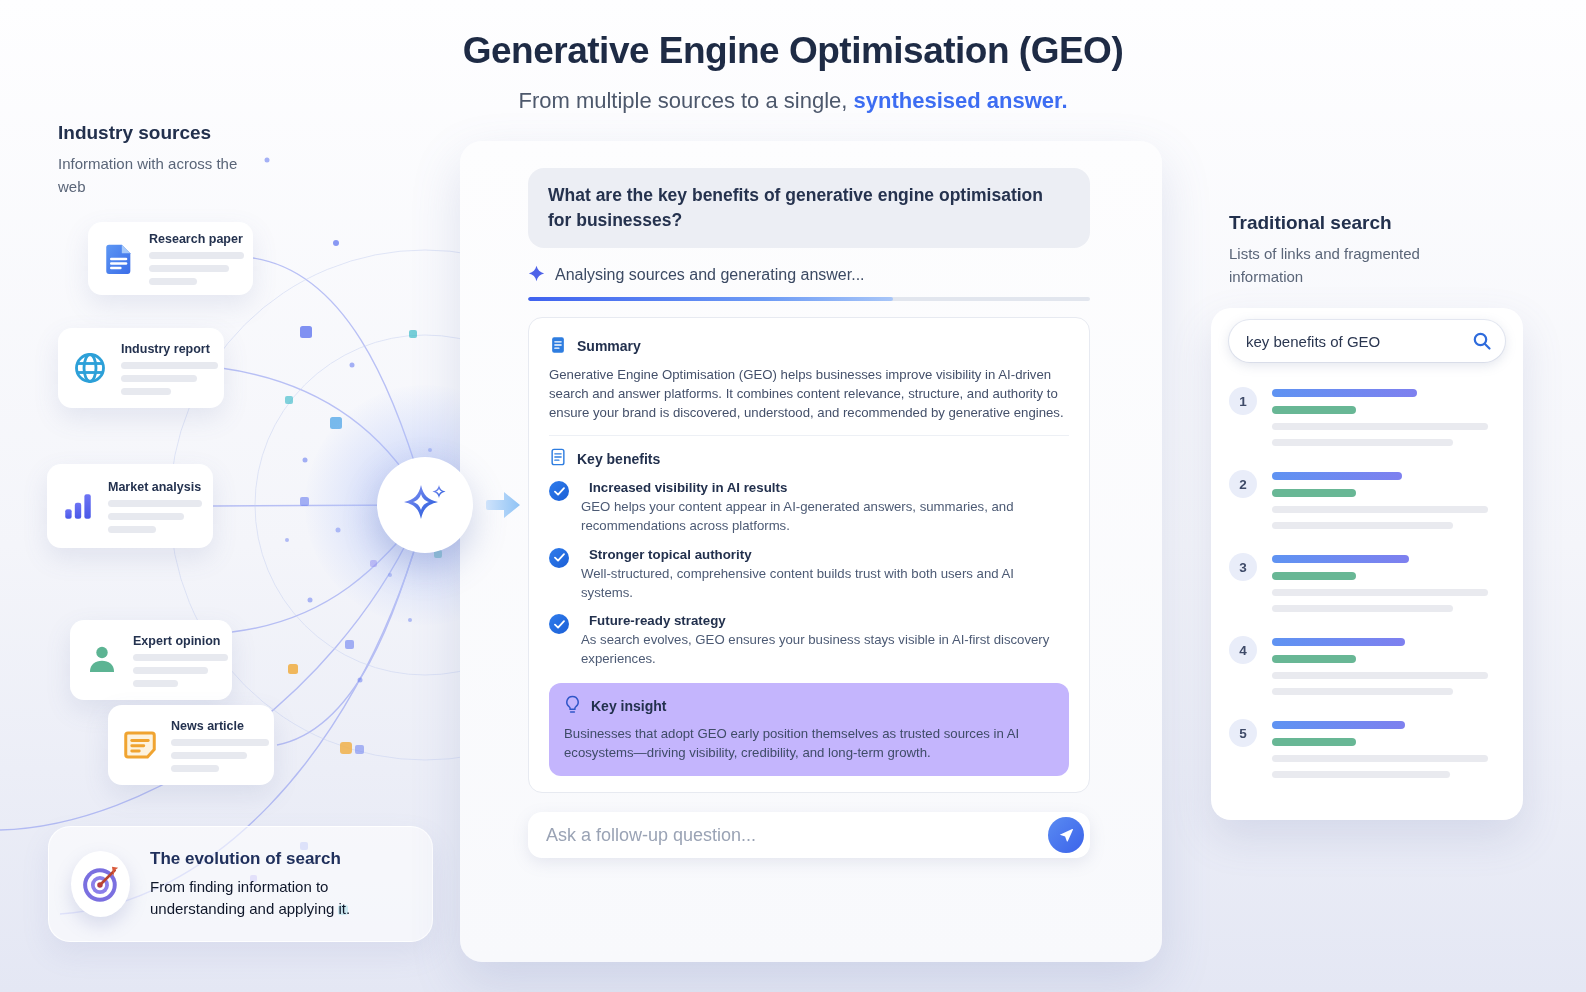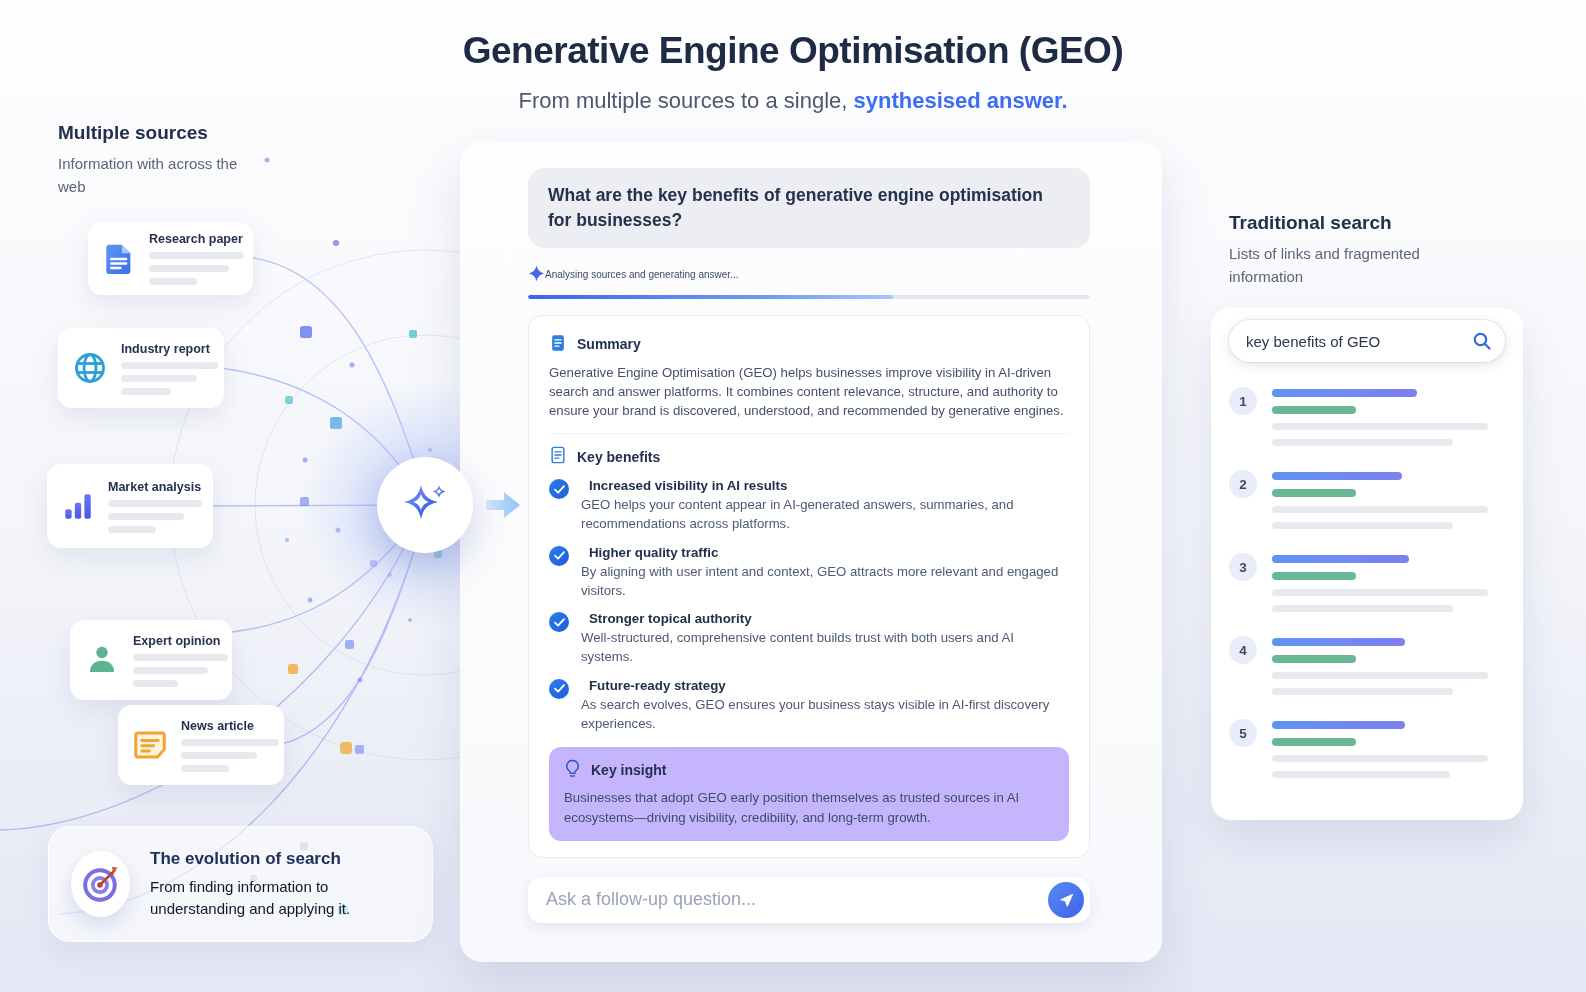--- a/index.html
+++ b/index.html
@@ -32,21 +32,21 @@
 
   .src-card {
     position:absolute; background:#fff; border-radius:14px;
     box-shadow:0 10px 26px rgba(90,105,160,.13);
     display:flex; align-items:center; gap:13px; padding:0 14px; z-index:2;
   }
   .c1 { left:88px;  top:222px; width:165px; height:73px; }
   .c2 { left:58px;  top:328px; width:166px; height:80px; }
   .c3 { left:47px;  top:464px; width:166px; height:84px; }
   .c4 { left:70px;  top:620px; width:162px; height:80px; }
-  .c5 { left:108px; top:705px; width:166px; height:80px;margin-left:10px; }
+  .c5 { left:108px; top:705px; width:166px; height:80px; }
   .src-icon { flex:0 0 auto; display:flex; }
   .src-title { font-size:12.5px; font-weight:700; color:#24324f; }
   .skl { height:7px; border-radius:4px; background:#e7e9ef; margin-top:6px; }
 
   .evolution {
     position:absolute; left:48px; top:826px; width:385px; height:116px;
     background:rgba(255,255,255,.6); border:1px solid rgba(255,255,255,.9);
     border-radius:22px; box-shadow:0 12px 28px rgba(120,135,190,.12);
     display:flex; align-items:center; gap:20px; padding:0 22px; z-index:2;
   }
@@ -67,22 +67,22 @@
   .panel {
     position:absolute; left:460px; top:141px; width:702px; height:821px;
     background:linear-gradient(180deg,#fdfdfe,#f8f9fc);
     border-radius:22px; box-shadow:0 20px 50px rgba(100,115,170,.18);
     padding:27px 72px 0 68px; z-index:2;
   }
   .question {
     background:#eceef4; border-radius:16px; padding:15px 20px;
     font-size:17.5px; font-weight:600; color:#25324e; line-height:1.42;
   }
-  .status-row { margin-top:17px; display:flex; align-items:center; gap:0;
-    font-size:10px; font-weight:500; color:#3c4a63; }
+  .status-row { margin-top:17px; display:flex; align-items:center; gap:10px;
+    font-size:16px; font-weight:500; color:#3c4a63; }
   .progress { margin-top:11px; height:4px; border-radius:3px; background:#e2e6ee; overflow:hidden; }
   .progress-fill { height:100%; border-radius:3px;
     background:linear-gradient(90deg,#3f62ef 0%,#6d9bf5 65%,#a8c6f8 100%); }
 
   .answer-card {
     margin-top:16px; background:#fff; border:1px solid #e7eaf1; border-radius:14px;
     padding:18px 20px 16px;
   }
   .sec-head { display:flex; align-items:center; gap:10px; font-size:14px; font-weight:800; color:#22304d; }
   .summary-text { margin-top:8px; font-size:13.2px; color:#44506a; line-height:1.46; }
@@ -193,21 +193,21 @@
   </svg>
 
   <div class="glow"></div>
 
   <header class="header">
     <h1>Generative Engine Optimisation (GEO)</h1>
     <p class="subtitle"><span>From multiple sources to a single, </span><span class="accent">synthesised answer.</span></p>
   </header>
 
   <div class="left-head">
-    <h2>Multiple sources</h2>
+    <h2>Industry sources</h2>
     <p>Information with across the web</p>
   </div>
 
   <div class="src-card c1">
     <span class="src-icon">
       <svg width="34" height="34" viewBox="0 0 24 24">
         <defs>
             <linearGradient id="docg" x1="0" y1="0" x2="1" y2="1">
           <stop offset="0" stop-color="#5d97f4"></stop>
               <stop offset="1" stop-color="#3b6de8"></stop>
@@ -400,31 +400,20 @@
           <svg width="11" height="9" viewBox="0 0 12 10">
               <path d="M1 5.2 L4.4 8.4 L11 1.2" fill="none" stroke="#fff" stroke-width="2" stroke-linecap="round" stroke-linejoin="round"></path>
             </svg>
         </span>
         <div>
           <div class="b-title">Increased visibility in AI results</div>
           <div class="b-desc">GEO helps your content appear in AI-generated answers, summaries, and recommendations across platforms.</div>
         </div>
       </div>
 
-      <div class="benefit">
-        <span class="check">
-          <svg width="11" height="9" viewBox="0 0 12 10">
-              <path d="M1 5.2 L4.4 8.4 L11 1.2" fill="none" stroke="#fff" stroke-width="2" stroke-linecap="round" stroke-linejoin="round"></path>
-            </svg>
-        </span>
-        <div>
-          <div class="b-title">Higher quality traffic</div>
-          <div class="b-desc">By aligning with user intent and context, GEO attracts more relevant and engaged visitors.</div>
-        </div>
-      </div>
 
       <div class="benefit">
         <span class="check">
           <svg width="11" height="9" viewBox="0 0 12 10">
               <path d="M1 5.2 L4.4 8.4 L11 1.2" fill="none" stroke="#fff" stroke-width="2" stroke-linecap="round" stroke-linejoin="round"></path>
             </svg>
         </span>
         <div>
           <div class="b-title">Stronger topical authority</div>
           <div class="b-desc">Well-structured, comprehensive content builds trust with both users and AI systems.</div>

